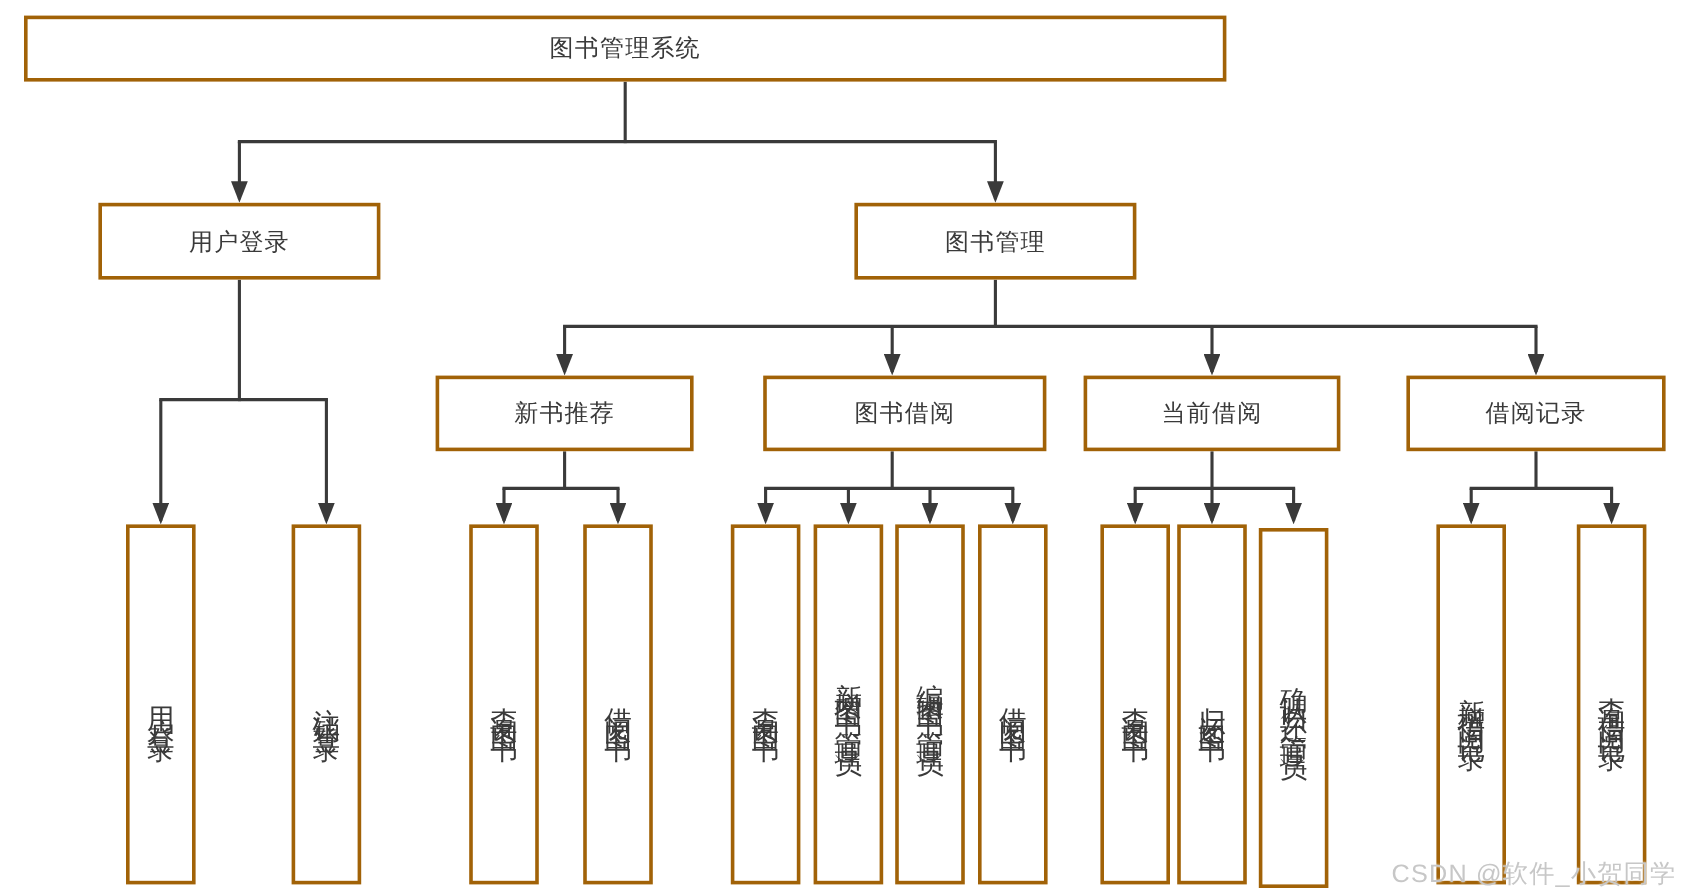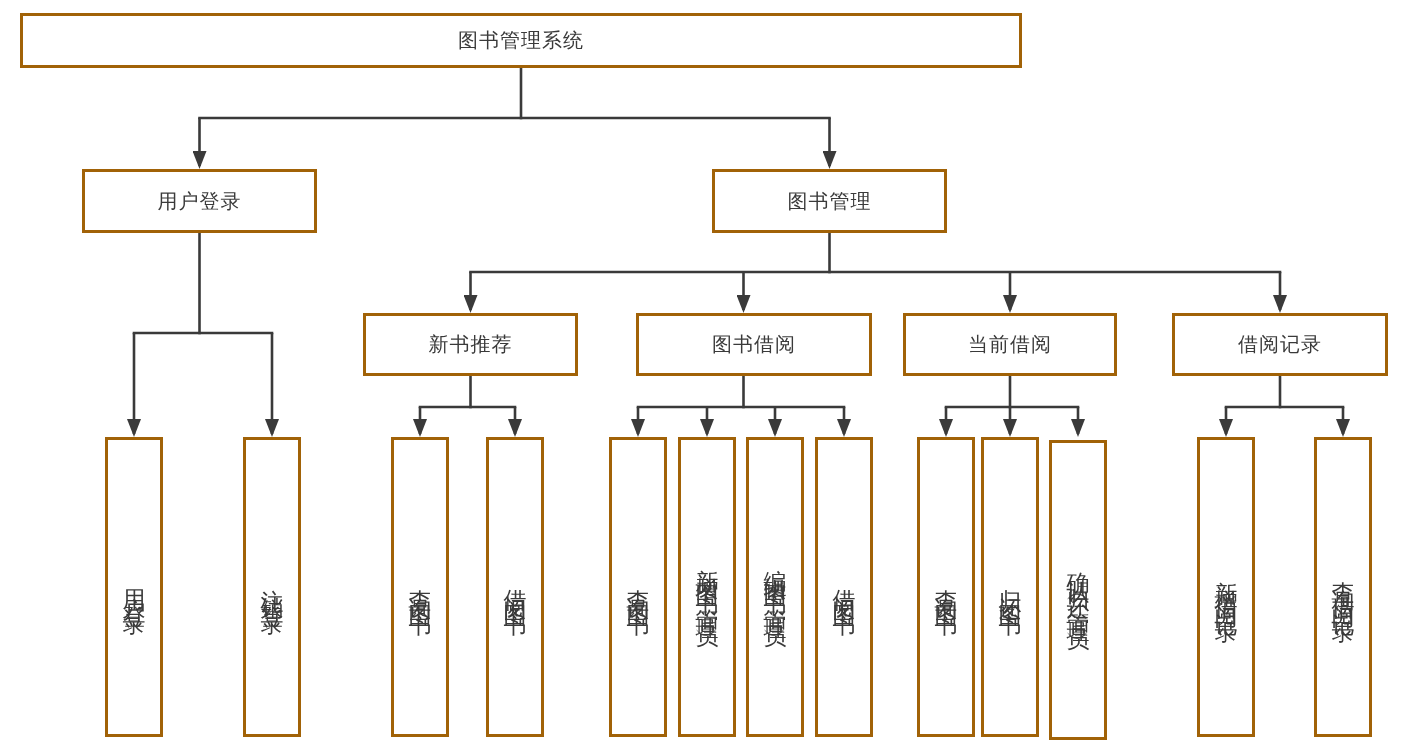--- a/index.html
+++ b/index.html
@@ -165,14 +165,15 @@
     <span class="vtext">确认归还（管理员）</span>
   </div>
 
   <div class="node" style="left:1197px; top:437px; width:58px; height:300px;">
     <span class="vtext">新增借阅记录</span>
   </div>
   <div class="node" style="left:1314px; top:437px; width:58px; height:300px;">
     <span class="vtext">查询借阅记录</span>
   </div>
 
+  <div class="watermark">CSDN @软件_小贺同学</div>
 
 </div>
 
 </body></html>

